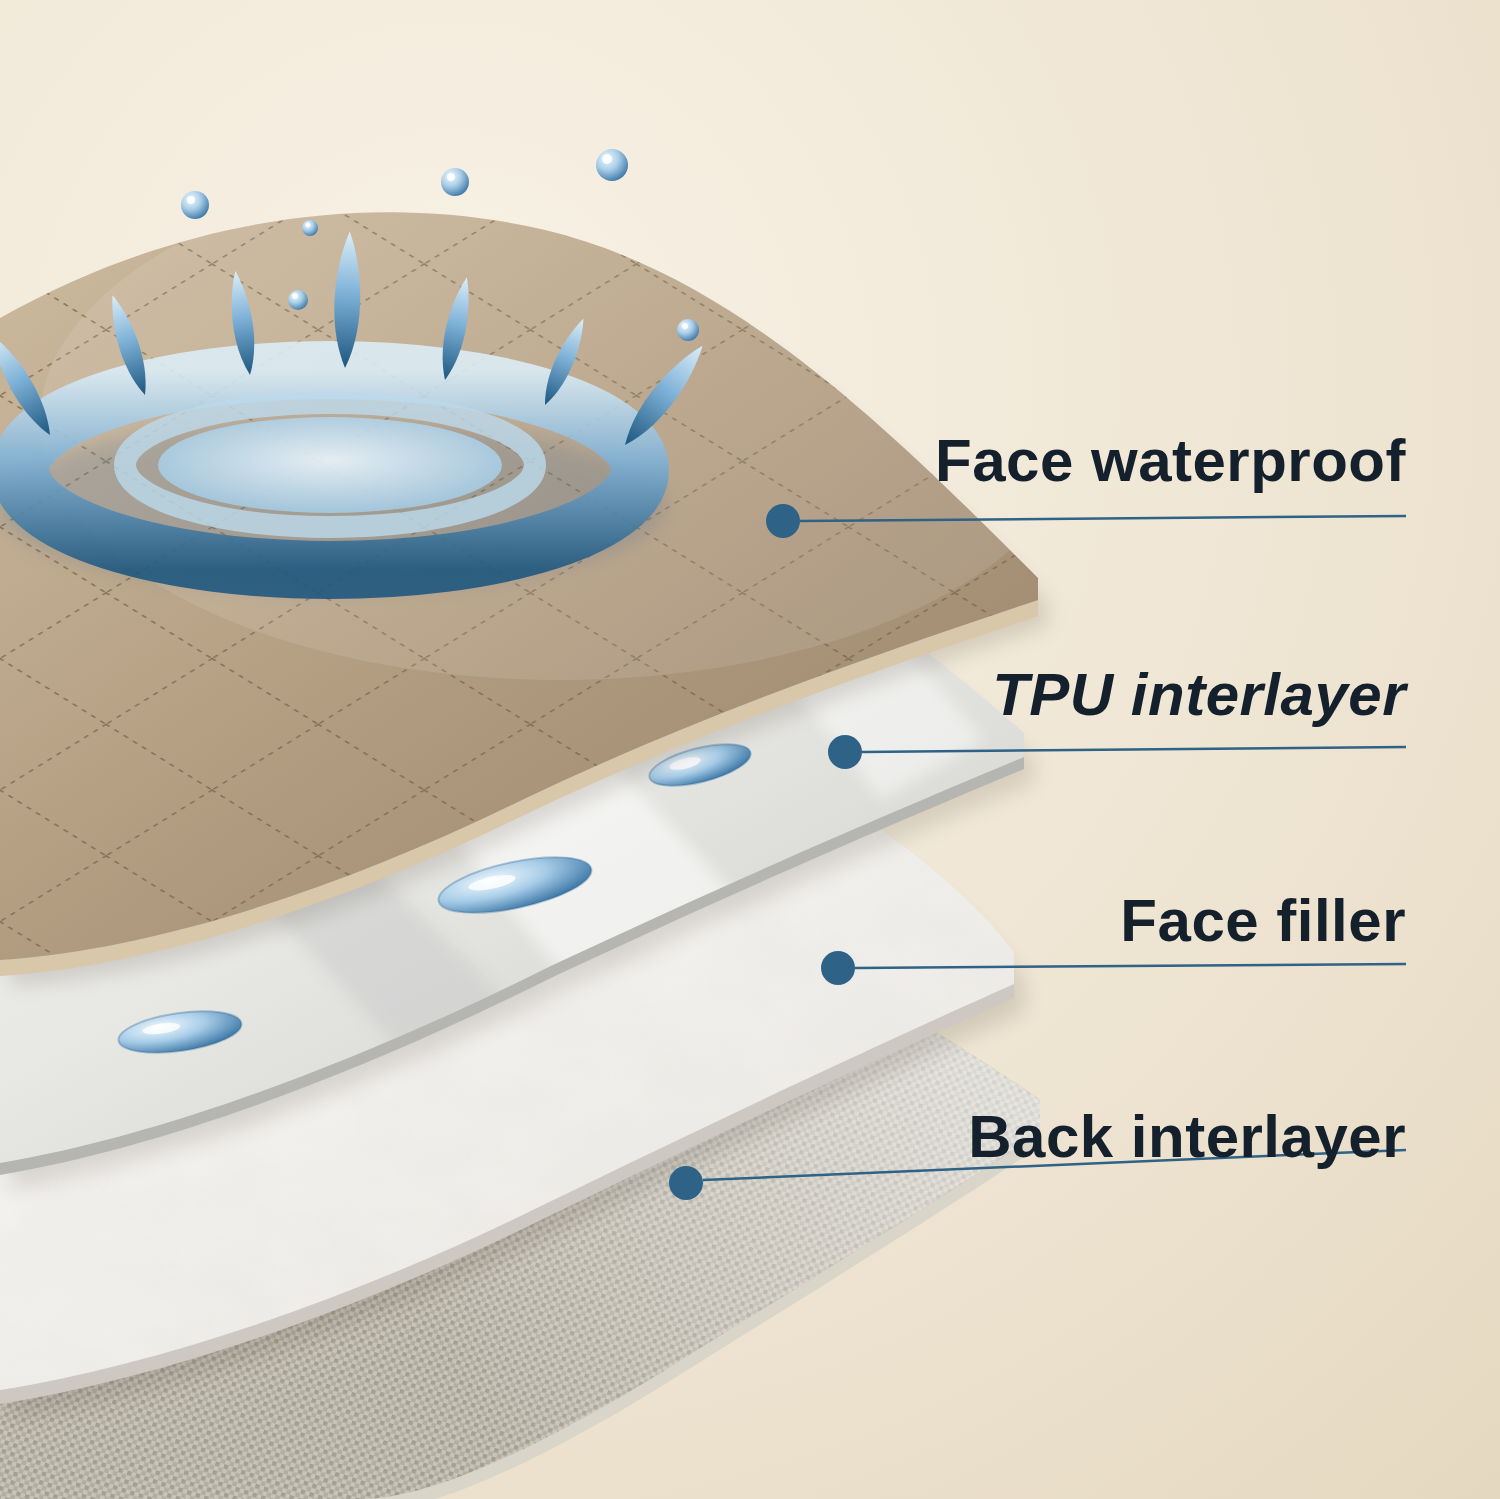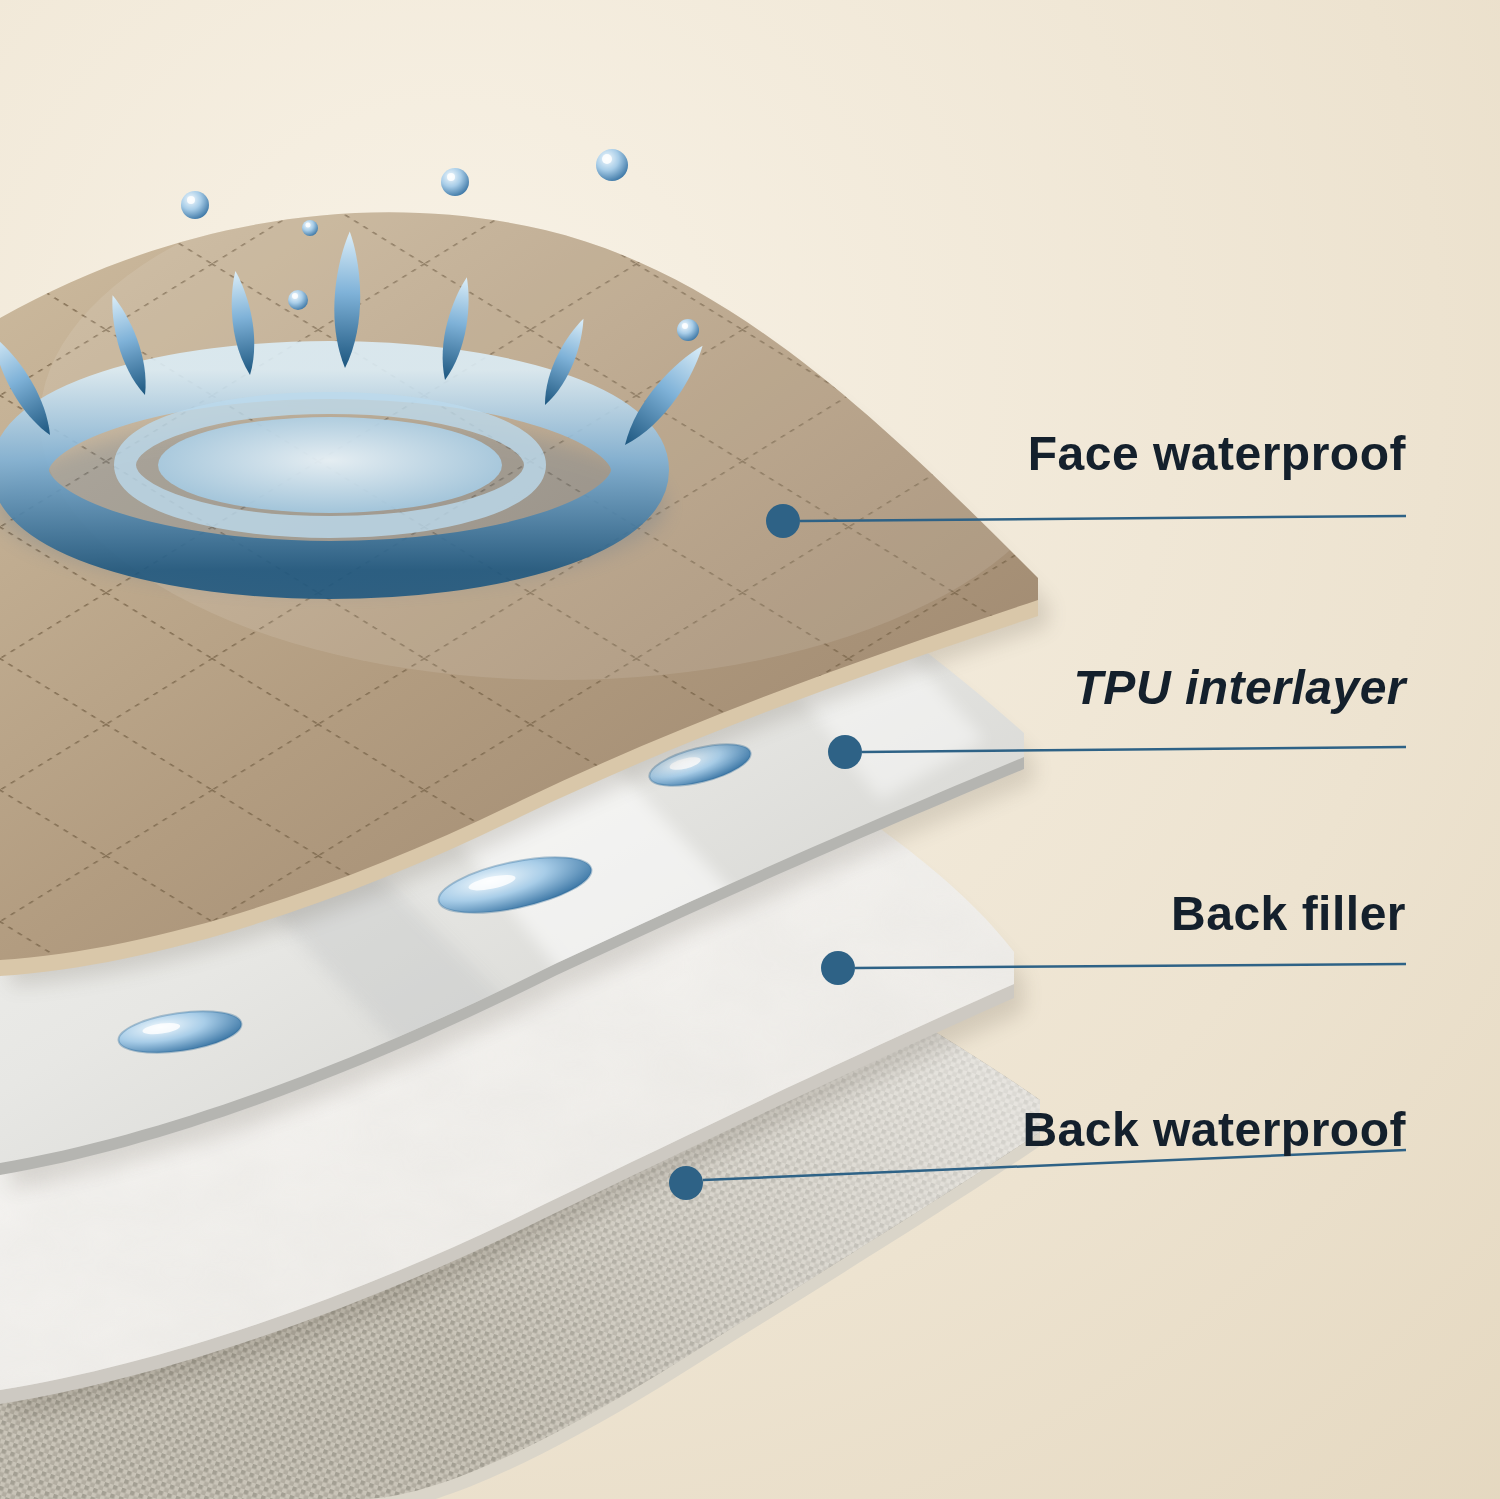--- a/index.html
+++ b/index.html
@@ -7,21 +7,21 @@
     position:relative;
     width:1500px;height:1499px;
     overflow:hidden;
     background:radial-gradient(120% 120% at 30% 25%, #f8f2e6 0%, #ede3d0 55%, #e1d3b9 100%);
     font-family:"Liberation Sans", sans-serif;
   }
   .diagram-svg{position:absolute;inset:0;display:block;}
   .layer-label{
     position:absolute;
     right:94px;
-    font-size:48px;
+    font-size:60px;
     font-weight:700;
     color:#14202c;
     letter-spacing:.5px;
     white-space:nowrap;
   }
   #label-face{top:426px;}
   #label-tpu{top:660px;font-style:italic;}
   #label-soft{top:886px;}
   #label-back{top:1102px;}
 </style>
@@ -218,17 +218,17 @@
         <line x1="703" y1="1180" x2="1406" y2="1150"></line>
         <circle cx="686" cy="1183" r="17" fill="#2e6286" stroke="none"></circle>
       </g>
     </g>
   </svg>
 
   <div class="layer-label" id="label-face">Face waterproof</div>
 
   <div class="layer-label" id="label-tpu">TPU interlayer</div>
 
-  <div class="layer-label" id="label-soft">Back filler</div>
-
-  <div class="layer-label" id="label-back">Back waterproof</div>
+  <div class="layer-label" id="label-soft">Face filler</div>
+
+  <div class="layer-label" id="label-back">Back interlayer</div>
 
 </div>
 
 </body></html>

